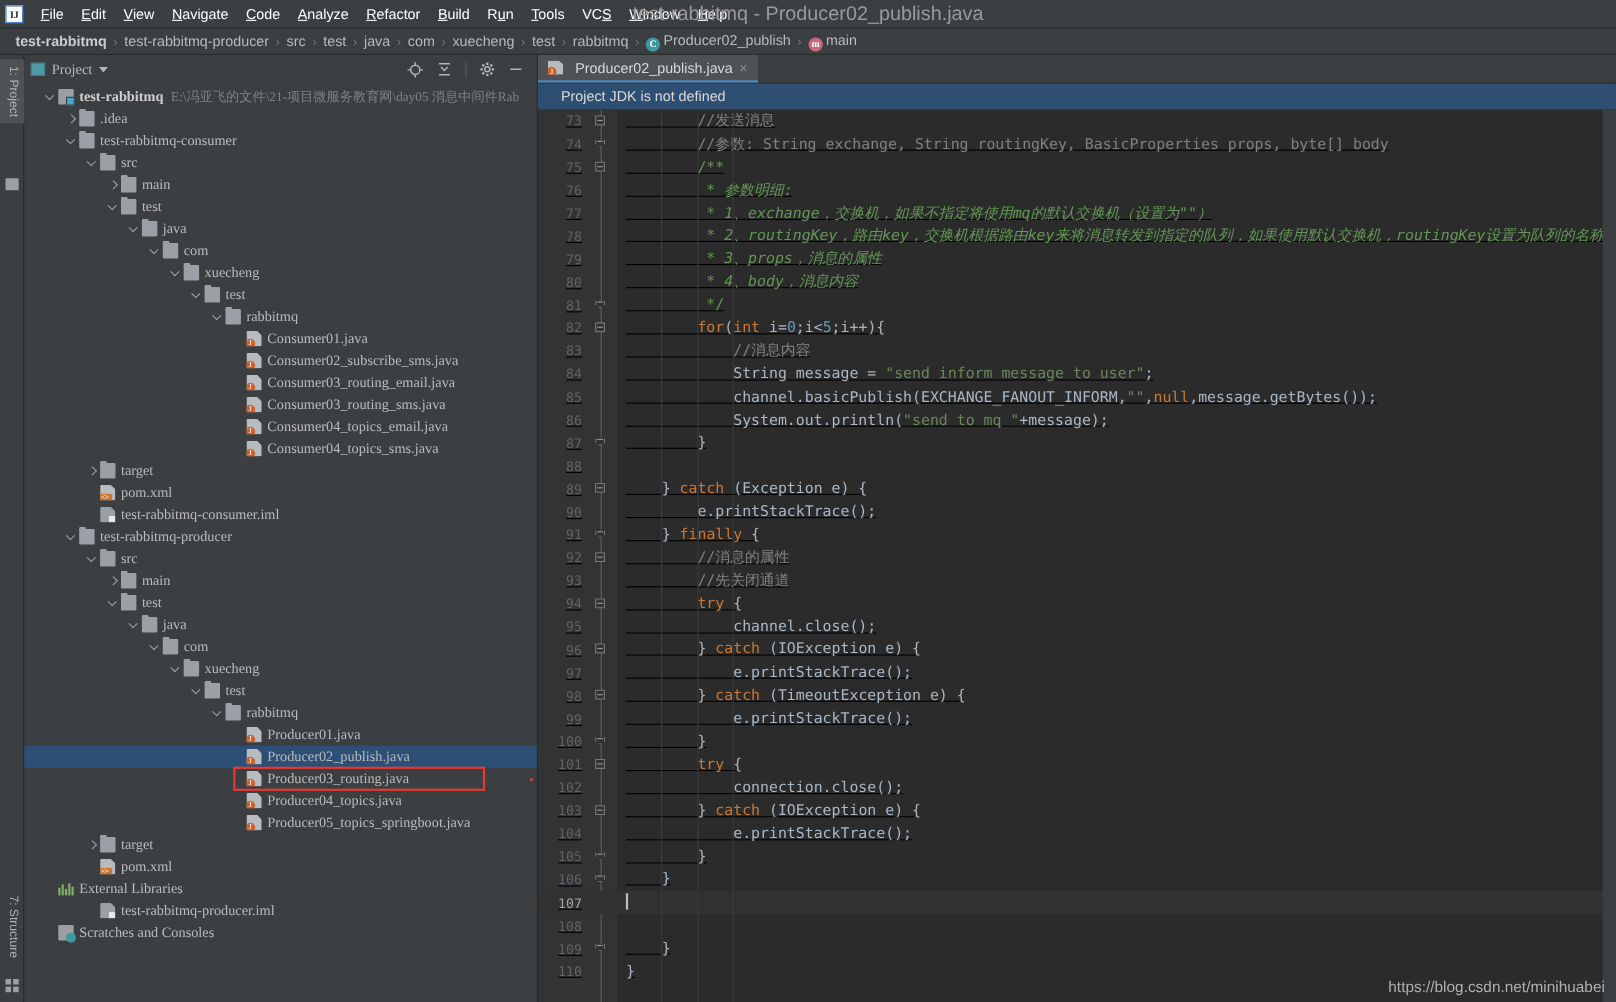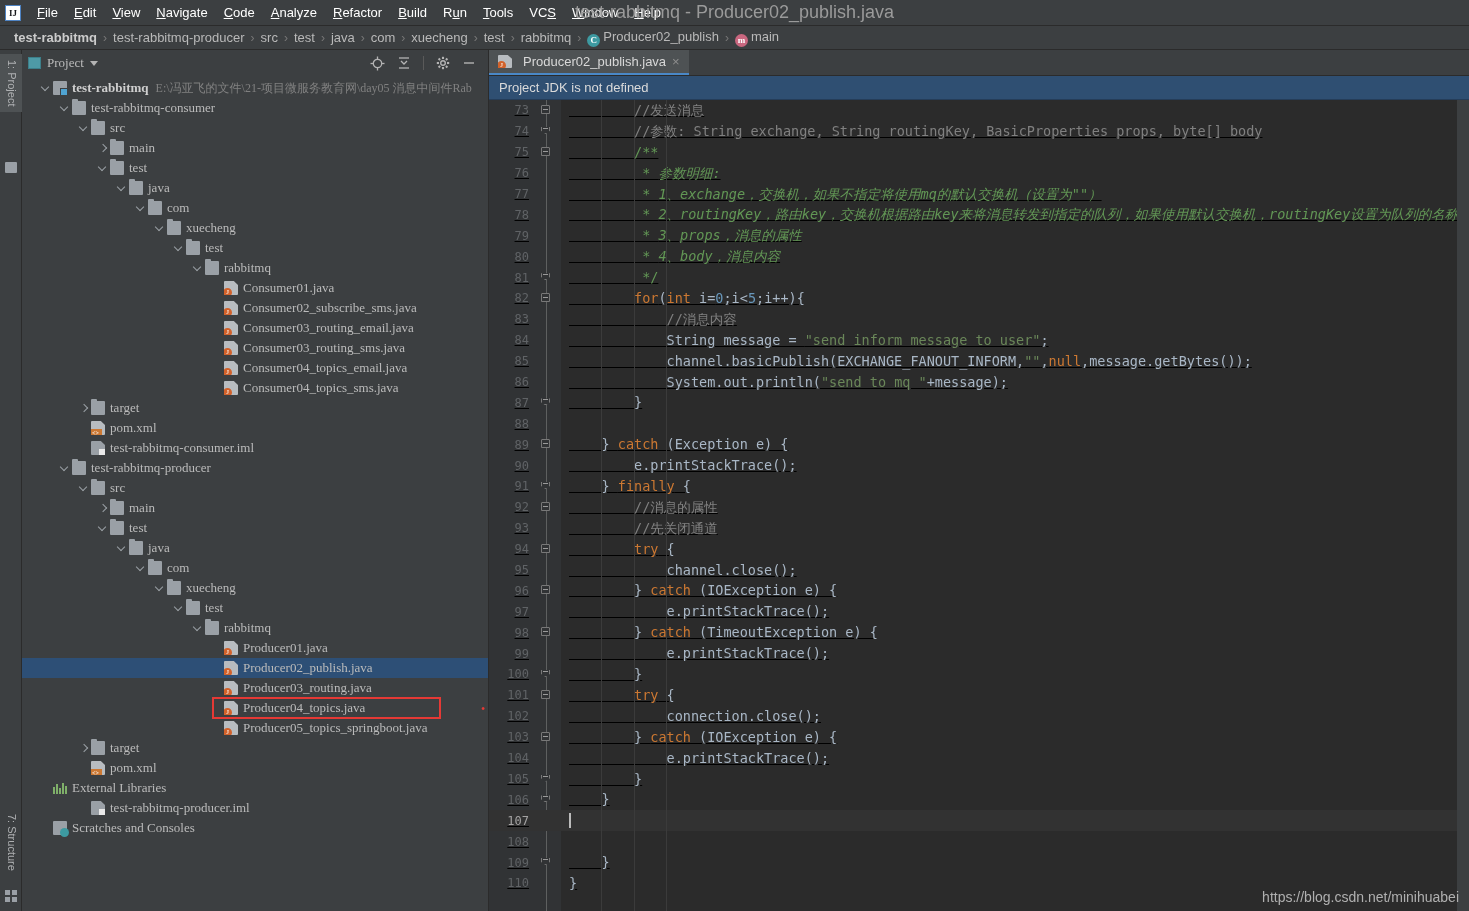--- a/index.html
+++ b/index.html
@@ -170,21 +170,21 @@
     border-bottom: 1px solid #2b2b2b;
   }
   .etab {
     display: flex; align-items: center; gap: 6px; padding: 0 9px;
     background: #4e5254; border-bottom: 2px solid #4a88c7; cursor: default;
   }
   .etab-label { font-size: 13px; color: #d8d8d8; }
   .etab-close { color: #8e8e8e; font-size: 13px; line-height: 1; }
   .notif {
     height: 24px; background: #2f4f72; display: flex; align-items: center;
-    padding-left: 10px; border-bottom: 1px solid #253d59;
+    padding-left: 21px; border-bottom: 1px solid #253d59;
   }
   .notif-text { font-size: 13px; color: #dadada; }
 
   .code-wrap { flex: 1; display: flex; position: relative; overflow: hidden; background: #2b2b2b; text-decoration: underline; }
   .gutter {
     width: 72px; flex: 0 0 72px; background: #313335; position: relative;
     font-family: "DejaVu Sans Mono", monospace;
   }
   .gline {
     height: 20.9px; display: flex; align-items: center; position: relative;
@@ -355,20 +355,25 @@
         </div>
       </div>
       <div class="tree" id="tree">
           <div class="trow" style="padding-left: 18px;">
             <span class="arrow d"></span>
             <span class="ic ic-module"></span>
             <span class="tlabel bold">test-rabbitmq</span>
             <span class="tpath">E:\冯亚飞的文件\21-项目微服务教育网\day05 消息中间件Rab</span>
           </div>
           <div class="trow" style="padding-left: 37px;">
+            <span class="arrow r"></span>
+            <span class="ic ic-folder"></span>
+            <span class="tlabel">.idea</span>
+          </div>
+          <div class="trow" style="padding-left: 37px;">
             <span class="arrow d"></span>
             <span class="ic ic-folder"></span>
             <span class="tlabel">test-rabbitmq-consumer</span>
           </div>
           <div class="trow" style="padding-left: 56px;">
             <span class="arrow d"></span>
             <span class="ic ic-folder"></span>
             <span class="tlabel">src</span>
           </div>
           <div class="trow" style="padding-left: 75px;">

